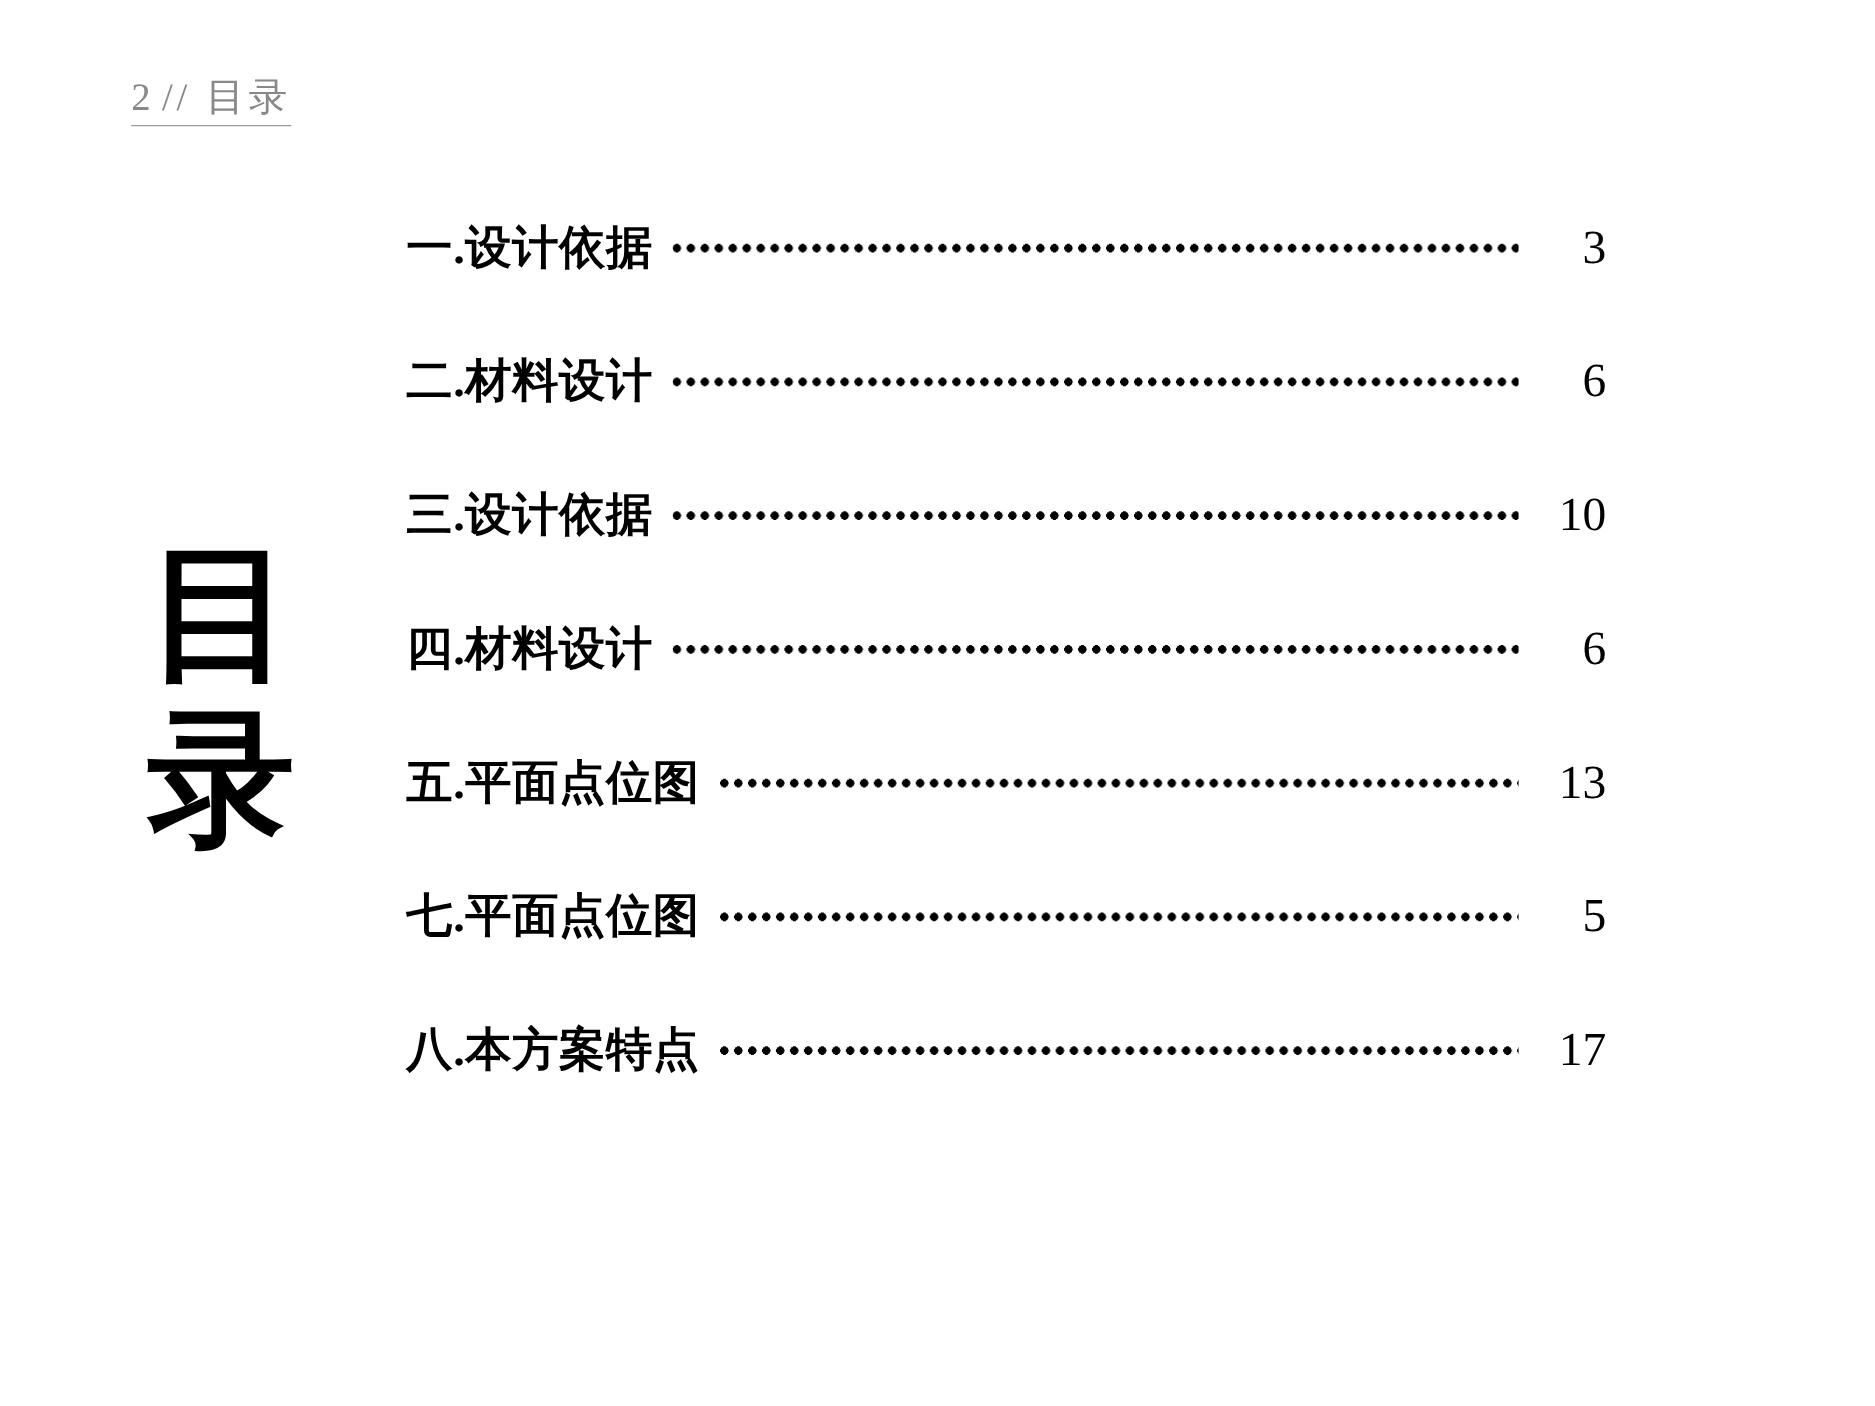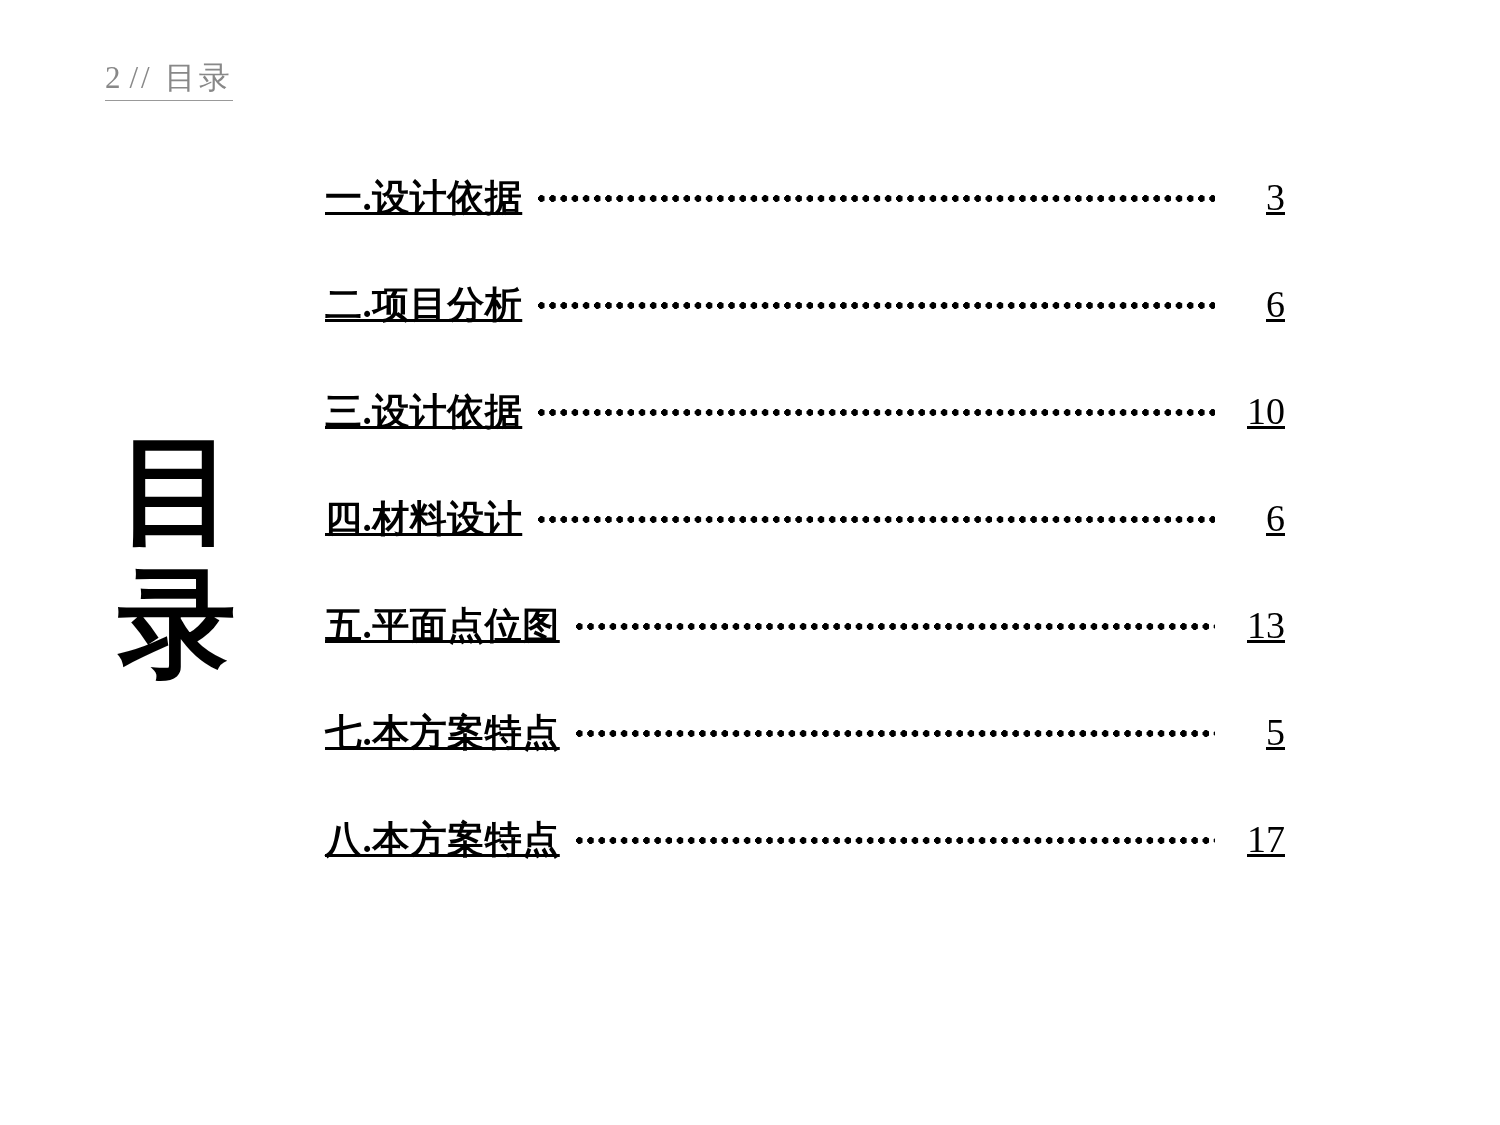--- a/index.html
+++ b/index.html
@@ -58,21 +58,20 @@
   .vertical-title span {
     display: block;
   }
 
   
   .toc {
     position: absolute;
     left: 325px;
     top: 170px;
     width: 960px;
-    text-decoration: underline;
   }
   .toc-row {
     display: flex;
     align-items: baseline;
     height: 107px;
   }
   .toc-label {
     font-family: "Liberation Serif", "DejaVu Serif", serif;
     font-weight: bold;
     font-size: 37px;
@@ -125,21 +124,21 @@
 
   <div class="toc">
 
     <div class="toc-row">
       <div class="toc-label">一.设计依据</div>
       <div class="toc-leader"></div>
       <div class="toc-page">3</div>
     </div>
 
     <div class="toc-row">
-      <div class="toc-label">二.项目分析</div>
+      <div class="toc-label">二.材料设计</div>
       <div class="toc-leader"></div>
       <div class="toc-page">6</div>
     </div>
 
     <div class="toc-row">
       <div class="toc-label">三.设计依据</div>
       <div class="toc-leader"></div>
       <div class="toc-page">10</div>
     </div>
 
@@ -150,21 +149,21 @@
     </div>
 
     <div class="toc-row">
       <div class="toc-label">五.平面点位图</div>
       <div class="toc-leader"></div>
       <div class="toc-page">13</div>
     </div>
 
 
     <div class="toc-row">
-      <div class="toc-label">七.本方案特点</div>
+      <div class="toc-label">七.平面点位图</div>
       <div class="toc-leader"></div>
       <div class="toc-page">5</div>
     </div>
 
     <div class="toc-row">
       <div class="toc-label">八.本方案特点</div>
       <div class="toc-leader"></div>
       <div class="toc-page">17</div>
     </div>
 

